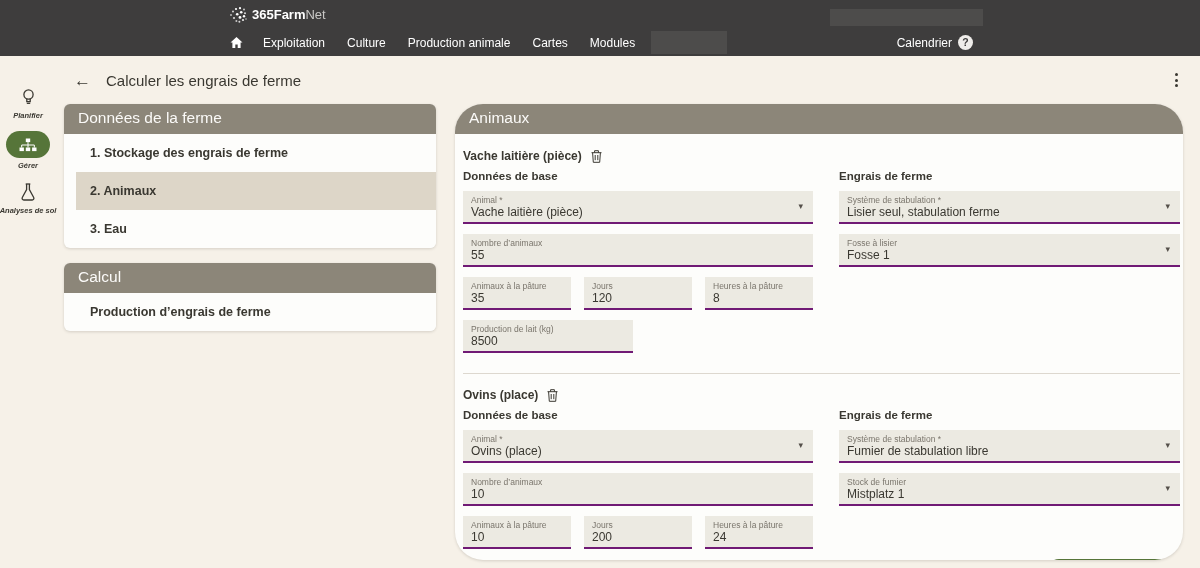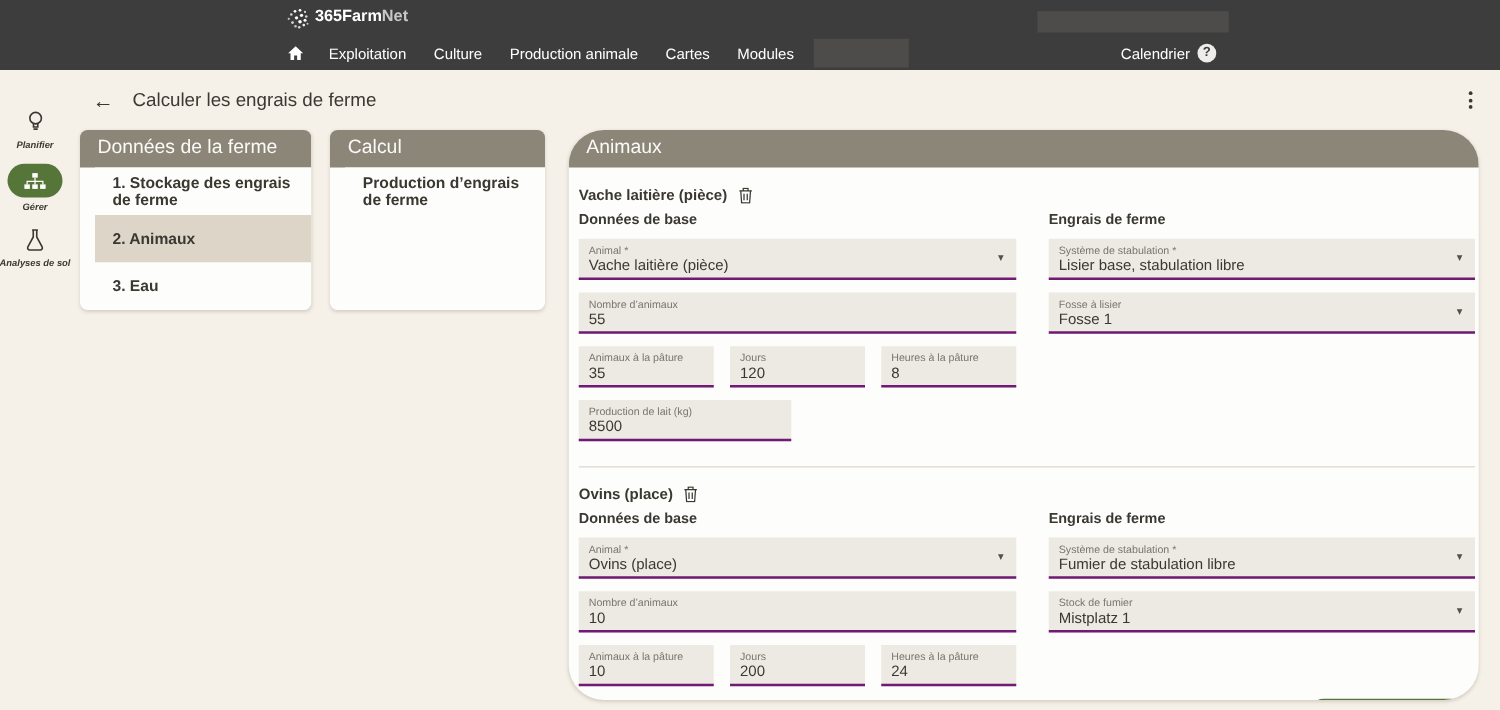--- a/index.html
+++ b/index.html
@@ -5,21 +5,21 @@
   * { box-sizing: border-box; }
   html,body { margin:0; padding:0; }
   body {
     width:1200px; height:568px; overflow:hidden;
     background:#f6f1e8; color:#3a3831;
     font-family:"Liberation Sans", sans-serif;
   }
   
   .topbar { height:56px; background:#3e3d3d; position:relative; }
   .row1 { display:flex; align-items:center; height:29px; padding-left:228px; }
-  .logo { display:flex; align-items:flex-start; gap:4px; cursor:pointer;font-weight:bold; }
+  .logo { display:flex; align-items:center; gap:4px; cursor:pointer; }
   .logo-text { font-size:13px; color:#ffffff; }
   .logo-text .lt { color:#c9c8c6; }
   .search-redacted { position:absolute; left:830px; top:9px; width:153px; height:17px; background:#4d4c4b; }
   .row2 { display:flex; align-items:center; height:27px; padding:0 227px 0 230px; }
   .home-wrap { margin-right:9px; display:flex; align-items:center; cursor:pointer; }
   .nav-item { color:#ffffff; font-size:12px; padding:0 11px; cursor:pointer; white-space:nowrap; }
   .nav-redacted { width:76px; height:23px; background:#4d4c4b; margin-left:5px; }
   .row2-right { margin-left:auto; display:flex; align-items:center; gap:6px; }
   .help { width:15px; height:15px; border-radius:50%; background:#efedea; color:#3e3d3d;
           font-size:10.5px; font-weight:700; line-height:15px; text-align:center; cursor:pointer; }
@@ -32,21 +32,21 @@
                display:flex; align-items:center; justify-content:center; }
   .rail-icon { display:flex; align-items:center; justify-content:center; height:22px; }
   .content { flex:1; display:flex; flex-direction:column; min-width:0; }
   .title-row { height:48px; display:flex; align-items:center; padding:0 16px 0 18px; }
   .back { font-size:17px; line-height:1; cursor:pointer; color:#3a3831; }
   .page-title { font-size:15px; font-weight:400; margin:0 0 0 15px; }
   .kebab { margin-left:auto; display:flex; flex-direction:column; gap:2.5px; padding:4px 6px; cursor:pointer; }
   .kebab i { width:3px; height:3px; border-radius:50%; background:#3a3831; }
   
   .columns { display:flex; gap:19px; padding:0 17px 0 8px; align-items:flex-start; }
-  .left-col { width:372px; flex:none; display:flex; flex-direction:row; gap:15px; }
+  .left-col { width:372px; flex:none; display:flex; flex-direction:column; gap:15px; }
   .card { border-radius:6px; overflow:hidden; background:#fdfdfb; box-shadow:0 1px 3px rgba(60,55,45,.18); }
   .card-header { background:#8c8679; color:#fbfaf8; font-size:15.5px; padding:5px 14px 7px; }
   .card-item { height:38px; display:flex; align-items:center; padding:0 14px;
                font-size:12.5px; font-weight:700; background:#fdfdfb; cursor:pointer;margin-left:12px; }
   .card-item.selected { background:#ddd6c8; }
   
   .main-card { flex:1; height:456px; display:flex; flex-direction:column;border-radius:28px; }
   .panel-body { flex:1; display:flex; flex-direction:column; padding:15px 3px 8px 8px; }
   .sec-title-row { display:flex; align-items:center; gap:9px; margin-bottom:6px; }
   .sec-title { font-size:12px; font-weight:700; }
@@ -230,21 +230,21 @@
                 </div>
                 <div class="field milk">
                   <span class="flabel">Production de lait (kg)</span>
                   <span class="fvalue">8500</span>
                 </div>
               </div>
               <div>
                 <div class="col-heading">Engrais de ferme</div>
                 <div class="field select">
                   <span class="flabel">Système de stabulation *</span>
-                  <span class="fvalue">Lisier base, stabulation libre</span>
+                  <span class="fvalue">Lisier seul, stabulation ferme</span>
                   <span class="chev">▾</span>
                 </div>
                 <div class="field select">
                   <span class="flabel">Fosse à lisier</span>
                   <span class="fvalue">Fosse 1</span>
                   <span class="chev">▾</span>
                 </div>
               </div>
             </div>
           </div>

